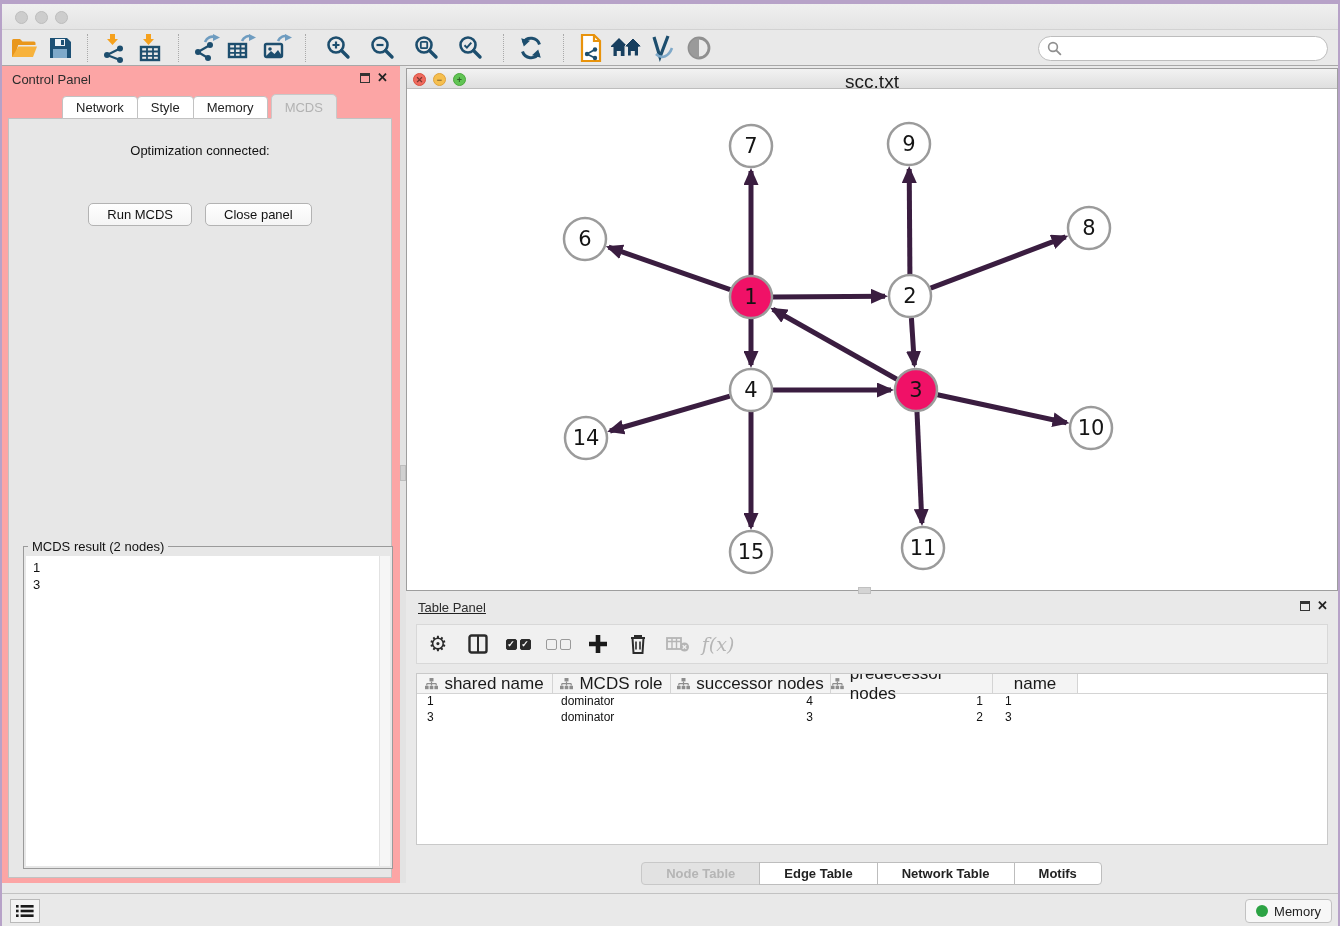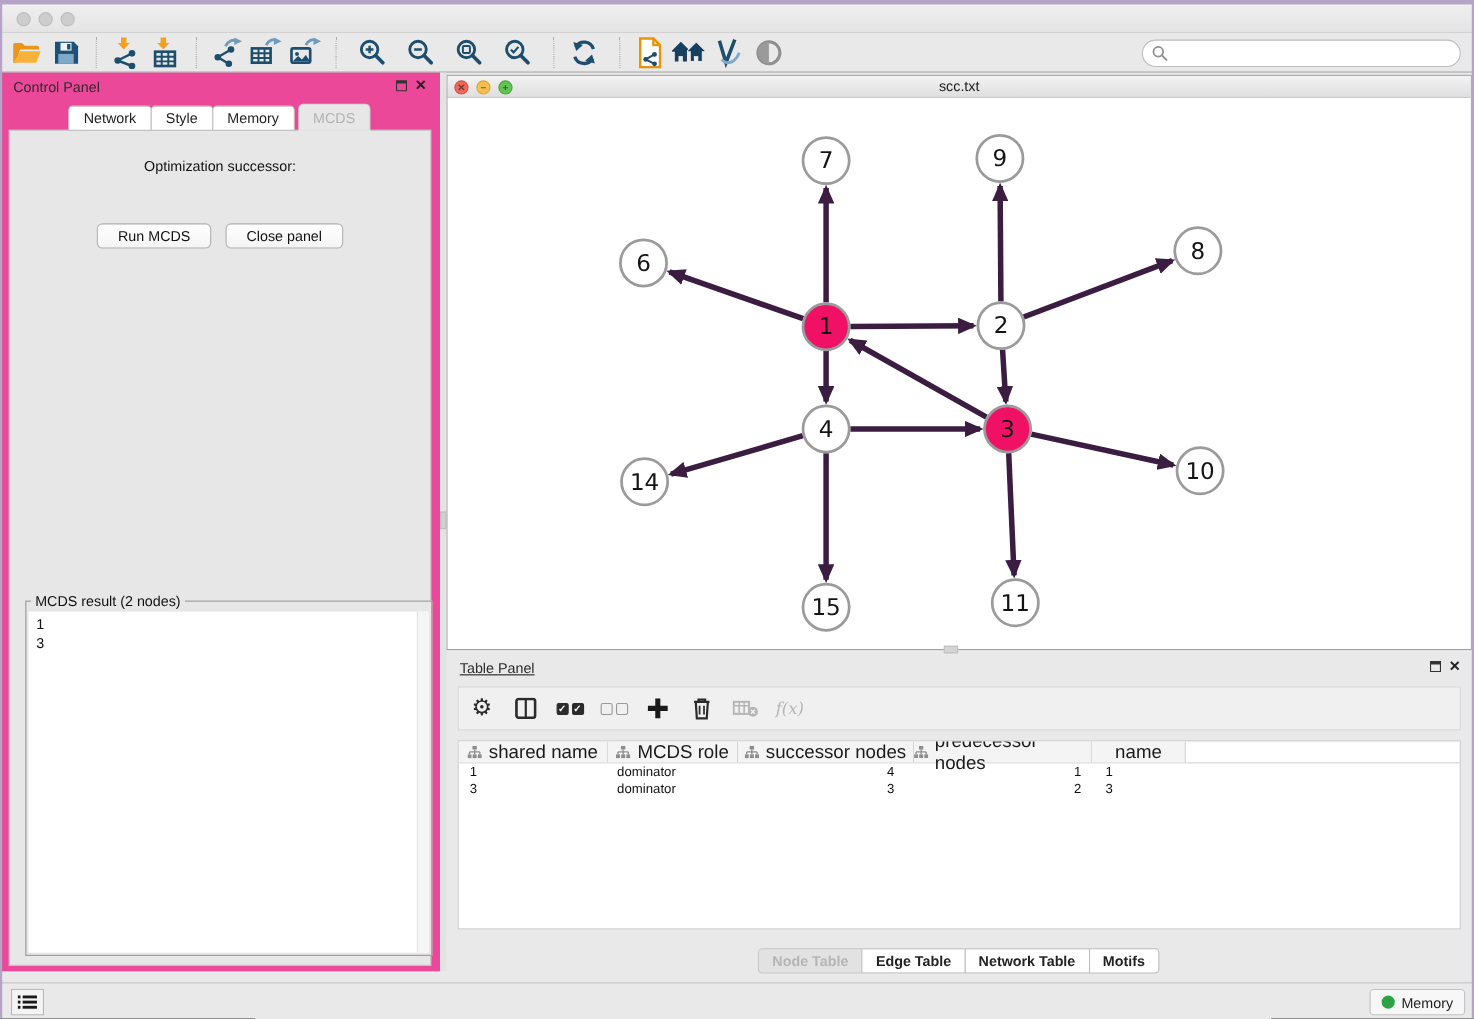--- a/index.html
+++ b/index.html
@@ -34,21 +34,21 @@
   .tbtn { width:36px; height:32px; display:flex; align-items:center; justify-content:center; flex:0 0 auto; }
   .tb-sep { width:1px; height:28px; border-left:1px dotted #aaa; margin:0 9px; flex:0 0 auto; }
   .searchbox {
     position:absolute; right:12px; top:6px; width:290px; height:25px;
     background:#fff; border:1px solid #bdbdbd; border-radius:13px;
     display:flex; align-items:center; padding-left:8px;
   }
   .searchbox input { border:none; outline:none; flex:1; font-size:13px; background:transparent; margin-left:5px; }
 
   
-  .cp { position:absolute; left:0; top:66px; width:400px; height:817px; background:#ec4899; }
+  .cp { position:absolute; left:0; top:66px; width:400px; height:817px; background:#fca5a5; }
   .panel-head { position:relative; height:26px; font-size:13px; padding:6px 0 0 12px; color:#2c2c2c; }
   .ph-float { position:absolute; top:7px; width:10px; height:10px; border:1.5px solid #333; border-top:3px solid #333; cursor:pointer; }
   .ph-close { position:absolute; top:4px; font-size:13px; font-weight:bold; color:#222; cursor:pointer; }
   .cp .ph-float { right:30px; } .cp .ph-close { right:12px; }
 
   .cp-tabs { position:absolute; left:0; top:30px; width:400px; height:23px;
     display:flex; justify-content:center; align-items:flex-end; z-index:5; }
   .cp-tab { background:#fff; border:1px solid #c2c2c2; padding:3px 13px 3px;
     font-size:13px; border-radius:4px 4px 0 0; margin:0 0 0 -1px; cursor:pointer; }
   .cp-tab.active { background:#e7e7e7; color:#b2b2b2; border-color:#c8c8c8;
@@ -84,46 +84,46 @@
 
   
   .netwin { position:absolute; left:406px; top:68px; width:932px; height:523px;
     border:1px solid #9e9e9e; background:#fff; }
   .net-titlebar { position:relative; height:20px; background:linear-gradient(#f2f2f2,#dfdfdf); border-bottom:1px solid #bdbdbd; }
   .tl { position:absolute; top:3.5px; width:13px; height:13px; border-radius:50%;
     font-size:9px; font-weight:bold; text-align:center; line-height:13px; color:rgba(0,0,0,0.5); cursor:pointer; }
   .tl-close { left:6px;  background:#ee6a5e; border:1px solid #d9503f; }
   .tl-min   { left:26px; background:#f5bf4f; border:1px solid #dfa23a; }
   .tl-max   { left:46px; background:#61c454; border:1px solid #4aa73c; }
-  .net-title { position:absolute; left:0; right:0; top:2px; text-align:center; font-size:13px; color:#1c1c1c; }
+  .net-title { position:absolute; left:0; right:0; top:2px; text-align:center; font-size:19px; color:#1c1c1c; }
   .net-canvas { position:relative; width:930px; height:501px; background:#fff; overflow:hidden; }
 
   
   .tp { position:absolute; left:406px; top:594px; width:932px; height:296px; background:#e9e9e9;text-decoration:underline; }
   .tp .ph-float { right:28px; } .tp .ph-close { right:10px; }
   .tp-toolbar { position:absolute; left:10px; top:30px; width:912px; height:40px;
     background:#f0f0f0; border:1px solid #d8d8d8; display:flex; align-items:center; padding-left:8px; gap:14px; }
   .tpbtn { width:26px; height:26px; display:flex; align-items:center; justify-content:center; font-size:19px; color:#2b2b2b; }
   .gear-glyph { font-size:21px; line-height:20px; }
-  .fx { font-family:"DejaVu Serif", serif; font-style:italic; font-size:15px; color:#b5b5b5; }
+  .fx { font-family:"DejaVu Serif", serif; font-style:italic; font-size:19px; color:#b5b5b5; }
   .checkpair { display:flex; gap:3px; }
   .cbx { width:11px; height:11px; border:1.6px solid #2b2b2b; border-radius:2px; background:#2b2b2b;
     color:#fff; font-size:9px; line-height:9px; text-align:center; font-weight:bold; }
   .cbx.empty { background:#f0f0f0; border-color:#9a9a9a; }
 
   .tbl { position:absolute; left:10px; top:79px; width:912px; height:172px; background:#fff; border:1px solid #c9c9c9; overflow:hidden; }
   .thead { display:flex; height:20px; border-bottom:1px solid #d4d4d4; }
   .th { background:#f4f4f4; border-right:1px solid #d4d4d4; display:flex; align-items:center; justify-content:center;
     gap:6px; font-size:17px; color:#1a1a1a; }
   .tr { display:flex; height:16px; }
   .td { font-size:12px; color:#111; overflow:hidden; white-space:nowrap; padding-top:1px; }
 
   .tp-tabs { position:absolute; left:0; top:268px; width:932px; display:flex; justify-content:center; }
   .tp-tab { background:#fff; border:1px solid #bdbdbd; font-size:13px; font-weight:600;
-    padding:3px 12px; margin-left:-1px; cursor:pointer; }
+    padding:3px 24px; margin-left:-1px; cursor:pointer; }
   .tp-tab:first-child { border-radius:4px 0 0 4px; }
   .tp-tab:last-child { border-radius:0 4px 4px 0; }
   .tp-tab.active { background:#e2e2e2; color:#b5b5b5; border-color:#c8c8c8; }
 
   
   .statusbar { position:absolute; left:0; top:893px; width:1340px; height:19px;
     background:#e9e9e9; border-top:1px solid #c2c2c2; }
   .list-btn { position:absolute; left:10px; top:5px; width:30px; height:24px;
     background:#f4f4f4; border:1px solid #b9b9b9; display:flex; align-items:center; justify-content:center; cursor:pointer; }
   .memory-btn { position:absolute; right:8px; top:5px; height:24px;
@@ -288,21 +288,21 @@
       <span class="ph-float"></span>
       <span class="ph-close">✕</span>
     </div>
     <div class="cp-tabs" id="cp-tabs">
         <div class="cp-tab">Network</div>
         <div class="cp-tab">Style</div>
         <div class="cp-tab">Memory</div>
         <div class="cp-tab active">MCDS</div>
       </div>
     <div class="cp-body">
-      <div class="opt-label">Optimization successor:</div>
+      <div class="opt-label">Optimization connected:</div>
       <div class="cp-buttons">
         <button class="btn">Run MCDS</button>
         <button class="btn">Close panel</button>
       </div>
       <fieldset class="result-group">
         <legend>MCDS result (2 nodes)</legend>
         <div class="result-inner">
           <pre id="result-text">1
 3</pre>
           <div class="result-scroll"></div>

